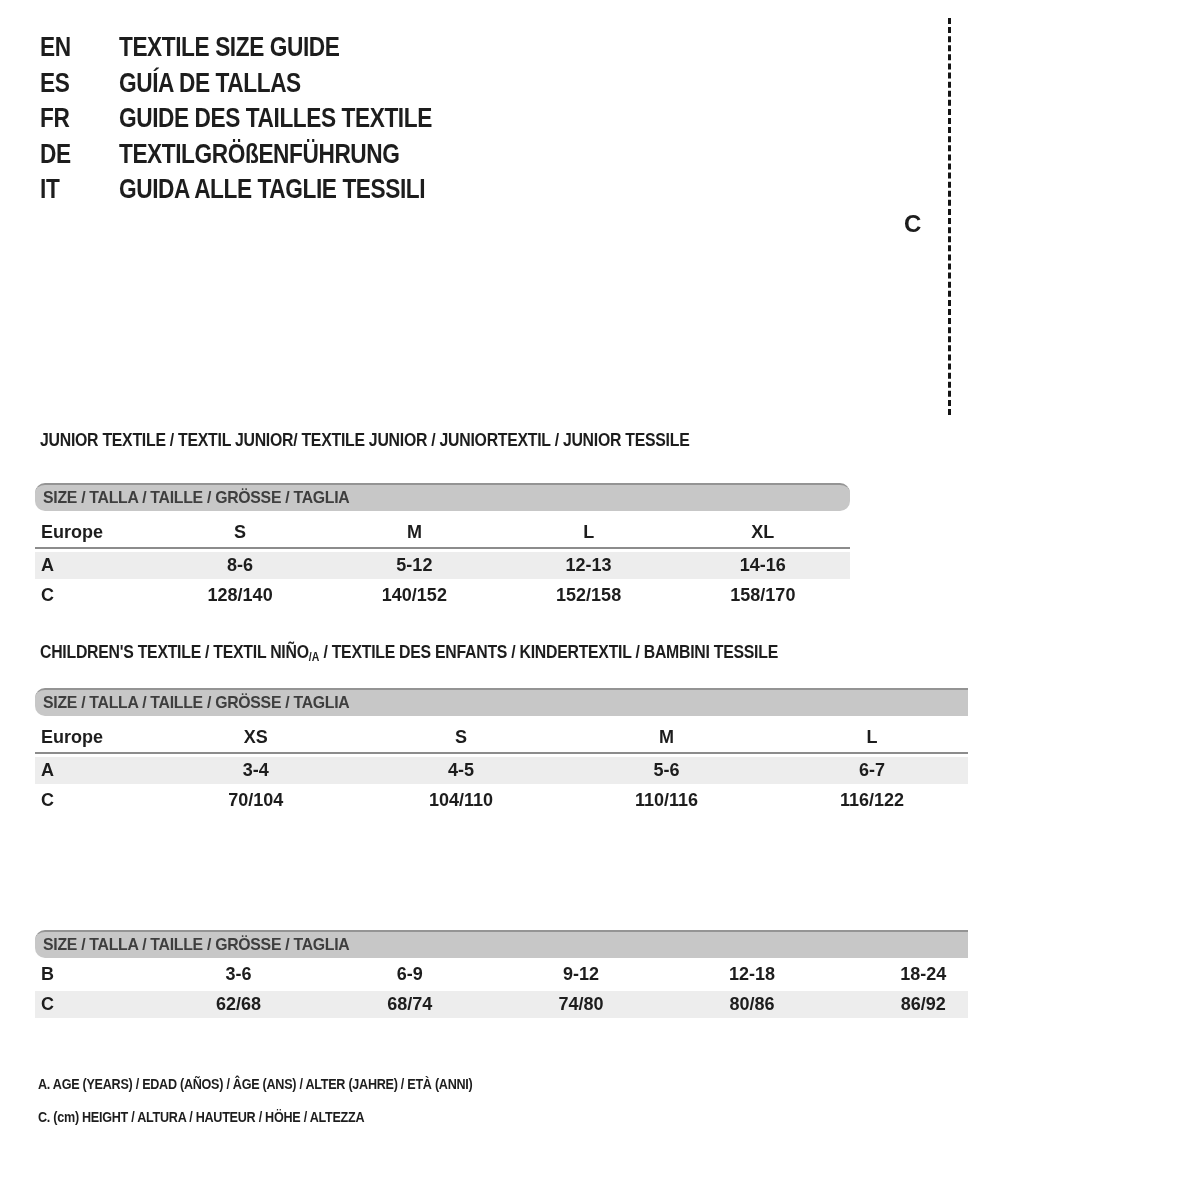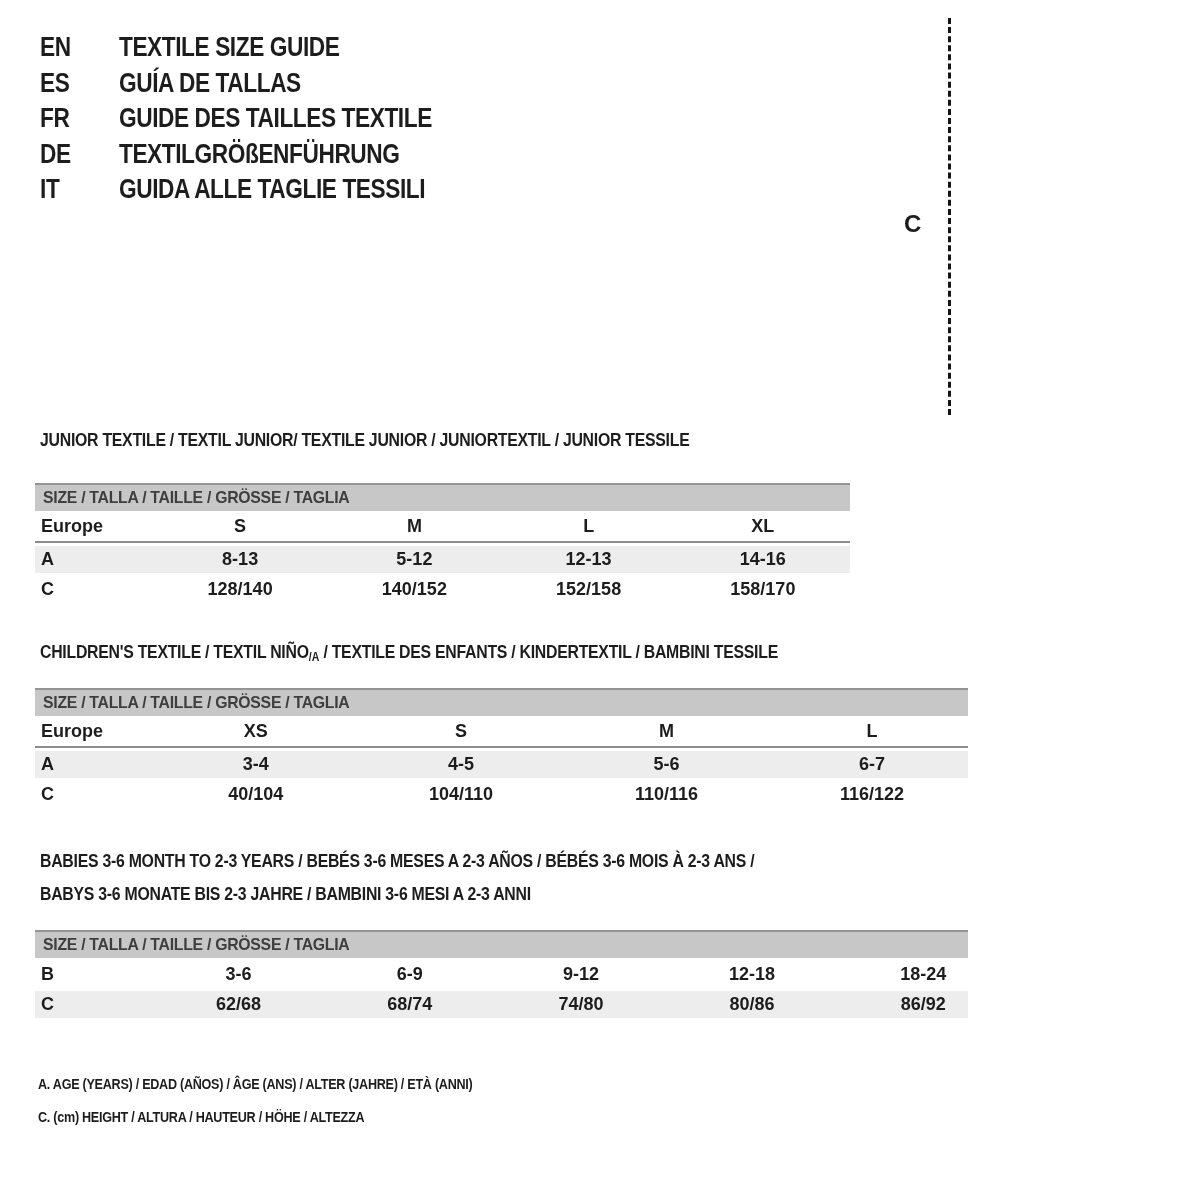--- a/index.html
+++ b/index.html
@@ -44,23 +44,24 @@
 
   
   .size-table { position: absolute; left: 35px; }
   .size-bar {
     height: 26px; line-height: 26px;
     background: #c7c7c7;
     border-top: 2px solid #949494;
     padding-left: 8px;
     font-size: 17px;
     color: #3e3e3e;
+    border-radius: 10px;
   }
   .t-row { display: flex; align-items: center; height: 27px; margin-top: 3px; font-size: 18px; }
-  .t-row.head { height: 30px; margin-top: 0; border-bottom: 2px solid #8c8c8c; }
+  .t-row.head { height: 30px; margin-top: 6px; border-bottom: 2px solid #8c8c8c; }
   .t-row.shaded { background: #ededed; }
   .t-label { width: 112px; padding-left: 6px; }
   .t-cell { flex: 1; text-align: center; }
 
   
   .legend { position: absolute; left: 38px; top: 1068px; }
   .legend-line { line-height: 33px; font-size: 14px; white-space: nowrap; }
 </style>
 </head>
 <body>
@@ -119,21 +120,21 @@
     </div>
     <div class="t-row head">
       <span class="t-label">Europe</span>
       <span class="t-cell">S</span>
       <span class="t-cell">M</span>
       <span class="t-cell">L</span>
       <span class="t-cell">XL</span>
     </div>
     <div class="t-row shaded">
       <span class="t-label">A</span>
-      <span class="t-cell">8-13</span>
+      <span class="t-cell">8-6</span>
       <span class="t-cell">5-12</span>
       <span class="t-cell">12-13</span>
       <span class="t-cell">14-16</span>
     </div>
     <div class="t-row">
       <span class="t-label">C</span>
       <span class="t-cell">128/140</span>
       <span class="t-cell">140/152</span>
       <span class="t-cell">152/158</span>
       <span class="t-cell">158/170</span>
@@ -158,32 +159,28 @@
     <div class="t-row shaded">
       <span class="t-label">A</span>
       <span class="t-cell">3-4</span>
       <span class="t-cell">4-5</span>
       <span class="t-cell">5-6</span>
       <span class="t-cell">6-7</span>
       <span class="t-cell">7-8</span>
     </div>
     <div class="t-row">
       <span class="t-label">C</span>
-      <span class="t-cell">40/104</span>
+      <span class="t-cell">70/104</span>
       <span class="t-cell">104/110</span>
       <span class="t-cell">110/116</span>
       <span class="t-cell">116/122</span>
       <span class="t-cell">122/128</span>
     </div>
   </div>
 
-  <div class="section-title two-line" style="top:845px">
-    <div class="line"><span class="cond">BABIES 3-6 MONTH TO 2-3 YEARS / BEBÉS 3-6 MESES A 2-3 AÑOS / BÉBÉS 3-6 MOIS À 2-3 ANS /</span></div>
-    <div class="line"><span class="cond">BABYS 3-6 MONATE BIS 2-3 JAHRE / BAMBINI 3-6 MESI A 2-3 ANNI</span></div>
-  </div>
   <div class="size-table" style="top:930px; width:1145px">
     <div class="size-bar">
       <span class="cond" style="transform:scaleX(0.93)">SIZE / TALLA / TAILLE / GRÖSSE / TAGLIA</span>
     </div>
     <div class="t-row">
       <span class="t-label">B</span>
       <span class="t-cell">3-6</span>
       <span class="t-cell">6-9</span>
       <span class="t-cell">9-12</span>
       <span class="t-cell">12-18</span>

